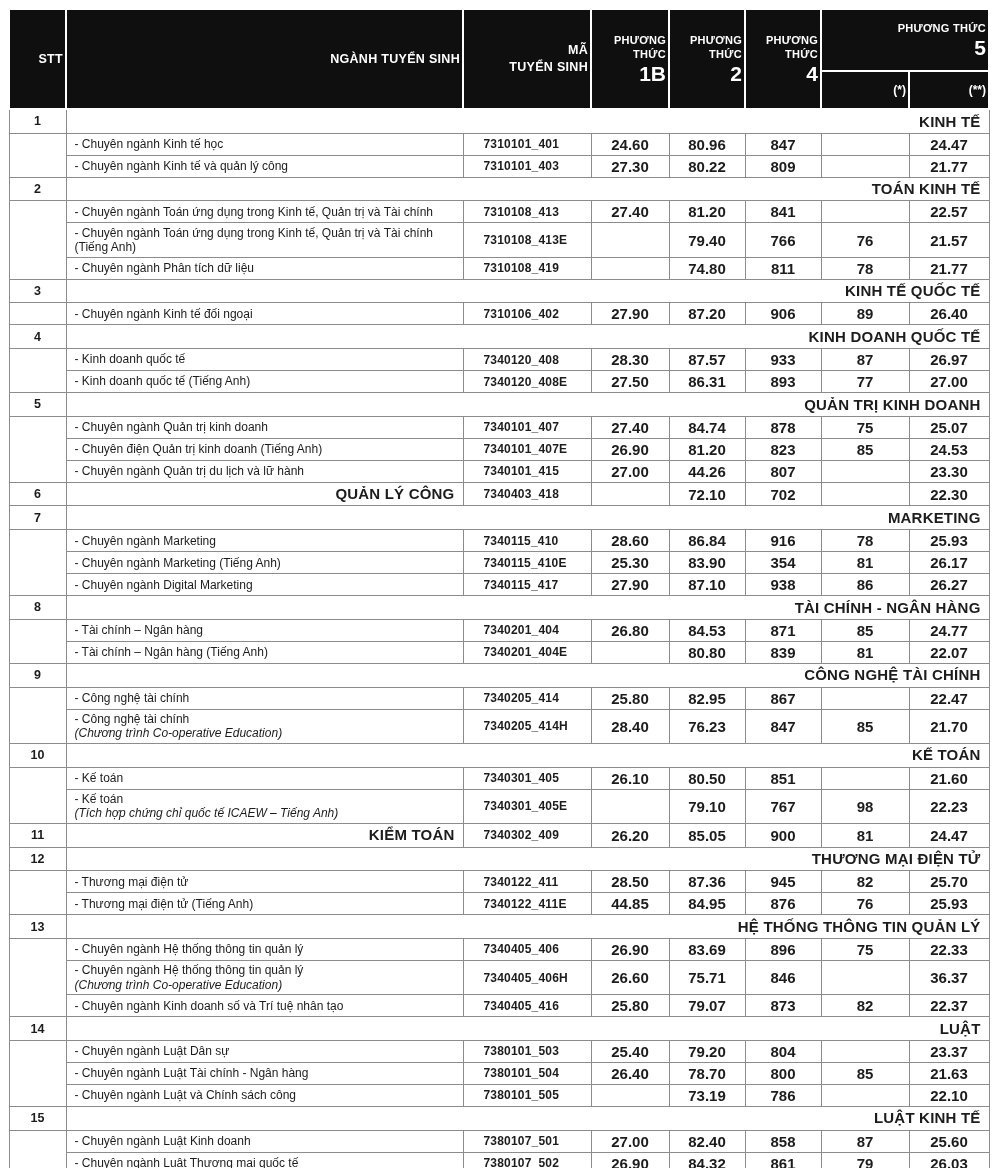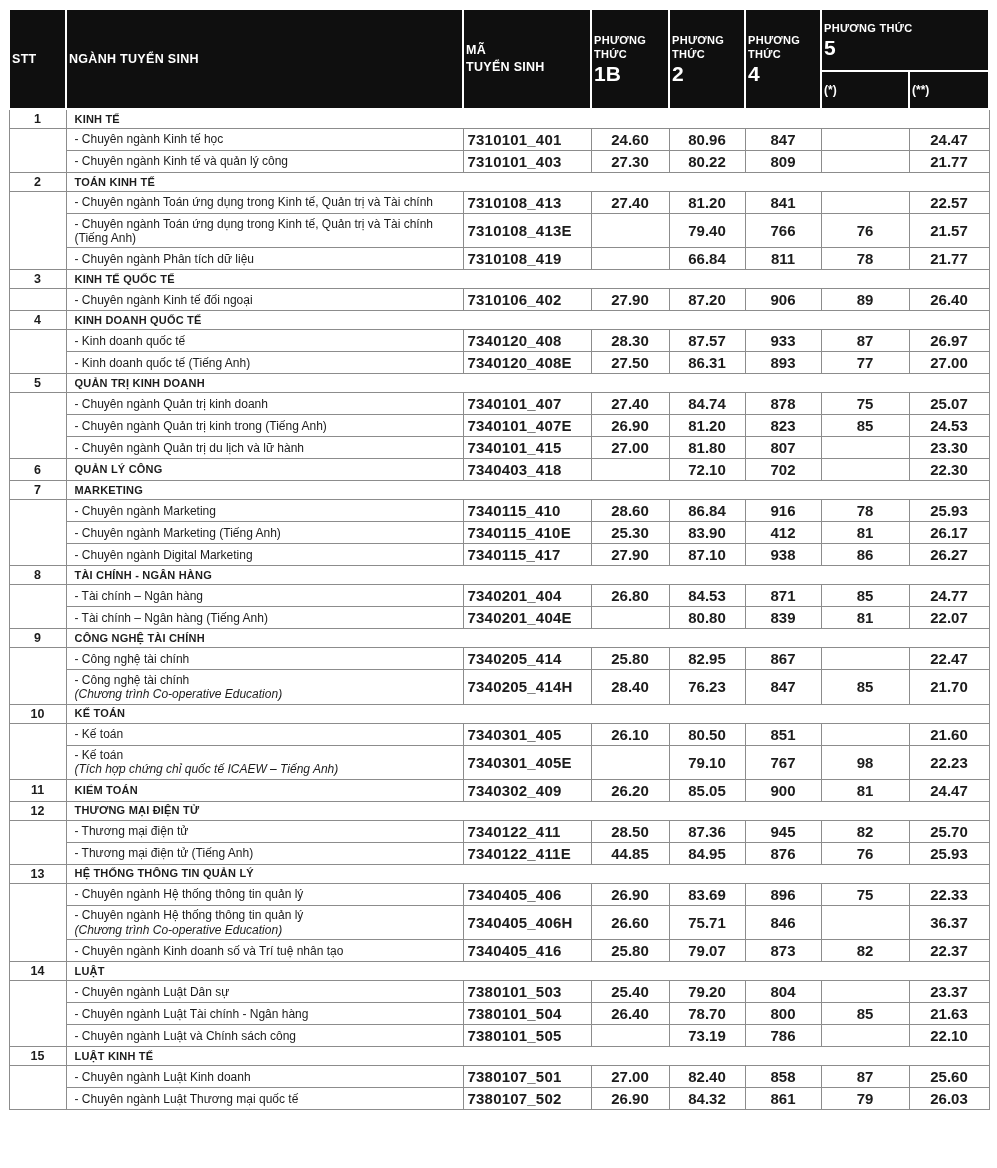--- a/index.html
+++ b/index.html
@@ -8,36 +8,36 @@
     padding:8px 9px 10px 8px;background:#fff;
     font-family:"Liberation Sans","DejaVu Sans",sans-serif;
     color:#1c1c1c;
   }
   table.score{
     width:980px;border-collapse:collapse;table-layout:fixed;
   }
   
   thead th{
     background:#0f0f0f;color:#ffffff;border:2px solid #ffffff;
-    font-weight:bold;text-align:left;vertical-align:middle;padding:2px;
+    font-weight:bold;text-align:right;vertical-align:middle;padding:2px;
   }
   thead tr.h1 th{height:56px;}
   thead tr.h2 th{height:32px;font-size:12px;}
   .h-sm{font-size:11px;line-height:1.3;letter-spacing:.3px;}
   .h-md{font-size:12.5px;line-height:1.35;letter-spacing:.3px;}
   .h-big{font-size:21px;line-height:1.05;margin-top:2px;}
   
   tbody td{
     border:1px solid #8c8c8c;background:#fff;vertical-align:middle;
     padding:2px 4px;
   }
   td.stt-cell{text-align:center;font-size:12.5px;font-weight:700;padding:2px 1px;}
   td.name-cell{font-size:12px;line-height:1.18;padding:2.5px 8px;}
-  td.cat-name{font-weight:700;font-size:11px;letter-spacing:.2px;}
-  td.code-cell{font-size:15px;font-weight:700;padding-left:4px;letter-spacing:.2px;}
+  td.cat-name{font-weight:700;font-size:15px;letter-spacing:.2px;text-align:right;}
+  td.code-cell{font-size:12px;font-weight:700;padding-left:20px;letter-spacing:.2px;}
   td.val-cell{text-align:center;font-size:15px;font-weight:600;padding:2px 2px;}
   .line2{font-style:italic;}
 </style>
 </head>
 <body>
 
 <div class="page">
   <table class="score">
     <colgroup>
       <col style="width:57px">
@@ -140,21 +140,21 @@
           <td class="val-cell">766</td>
           <td class="val-cell">76</td>
           <td class="val-cell">21.57</td>
         </tr>
         <tr>
           <td class="name-cell">
             <div>- Chuyên ngành Phân tích dữ liệu</div>
           </td>
           <td class="code-cell">7310108_419</td>
           <td class="val-cell"></td>
-          <td class="val-cell">66.84</td>
+          <td class="val-cell">74.80</td>
           <td class="val-cell">811</td>
           <td class="val-cell">78</td>
           <td class="val-cell">21.77</td>
         </tr>
         <tr>
           <td class="stt-cell">3</td>
           <td class="name-cell cat-name" colspan="7">KINH TẾ QUỐC TẾ</td>
         </tr>
         <tr>
           <td class="stt-cell" rowspan="1"></td>
@@ -206,36 +206,36 @@
           </td>
           <td class="code-cell">7340101_407</td>
           <td class="val-cell">27.40</td>
           <td class="val-cell">84.74</td>
           <td class="val-cell">878</td>
           <td class="val-cell">75</td>
           <td class="val-cell">25.07</td>
         </tr>
         <tr>
           <td class="name-cell">
-            <div>- Chuyên ngành Quản trị kinh trong (Tiếng Anh)</div>
+            <div>- Chuyên điện Quản trị kinh doanh (Tiếng Anh)</div>
           </td>
           <td class="code-cell">7340101_407E</td>
           <td class="val-cell">26.90</td>
           <td class="val-cell">81.20</td>
           <td class="val-cell">823</td>
           <td class="val-cell">85</td>
           <td class="val-cell">24.53</td>
         </tr>
         <tr>
           <td class="name-cell">
             <div>- Chuyên ngành Quản trị du lịch và lữ hành</div>
           </td>
           <td class="code-cell">7340101_415</td>
           <td class="val-cell">27.00</td>
-          <td class="val-cell">81.80</td>
+          <td class="val-cell">44.26</td>
           <td class="val-cell">807</td>
           <td class="val-cell"></td>
           <td class="val-cell">23.30</td>
         </tr>
         <tr>
           <td class="stt-cell">6</td>
           <td class="name-cell cat-name">QUẢN LÝ CÔNG</td>
           <td class="code-cell">7340403_418</td>
           <td class="val-cell"></td>
           <td class="val-cell">72.10</td>
@@ -259,21 +259,21 @@
           <td class="val-cell">78</td>
           <td class="val-cell">25.93</td>
         </tr>
         <tr>
           <td class="name-cell">
             <div>- Chuyên ngành Marketing (Tiếng Anh)</div>
           </td>
           <td class="code-cell">7340115_410E</td>
           <td class="val-cell">25.30</td>
           <td class="val-cell">83.90</td>
-          <td class="val-cell">412</td>
+          <td class="val-cell">354</td>
           <td class="val-cell">81</td>
           <td class="val-cell">26.17</td>
         </tr>
         <tr>
           <td class="name-cell">
             <div>- Chuyên ngành Digital Marketing</div>
           </td>
           <td class="code-cell">7340115_417</td>
           <td class="val-cell">27.90</td>
           <td class="val-cell">87.10</td>

